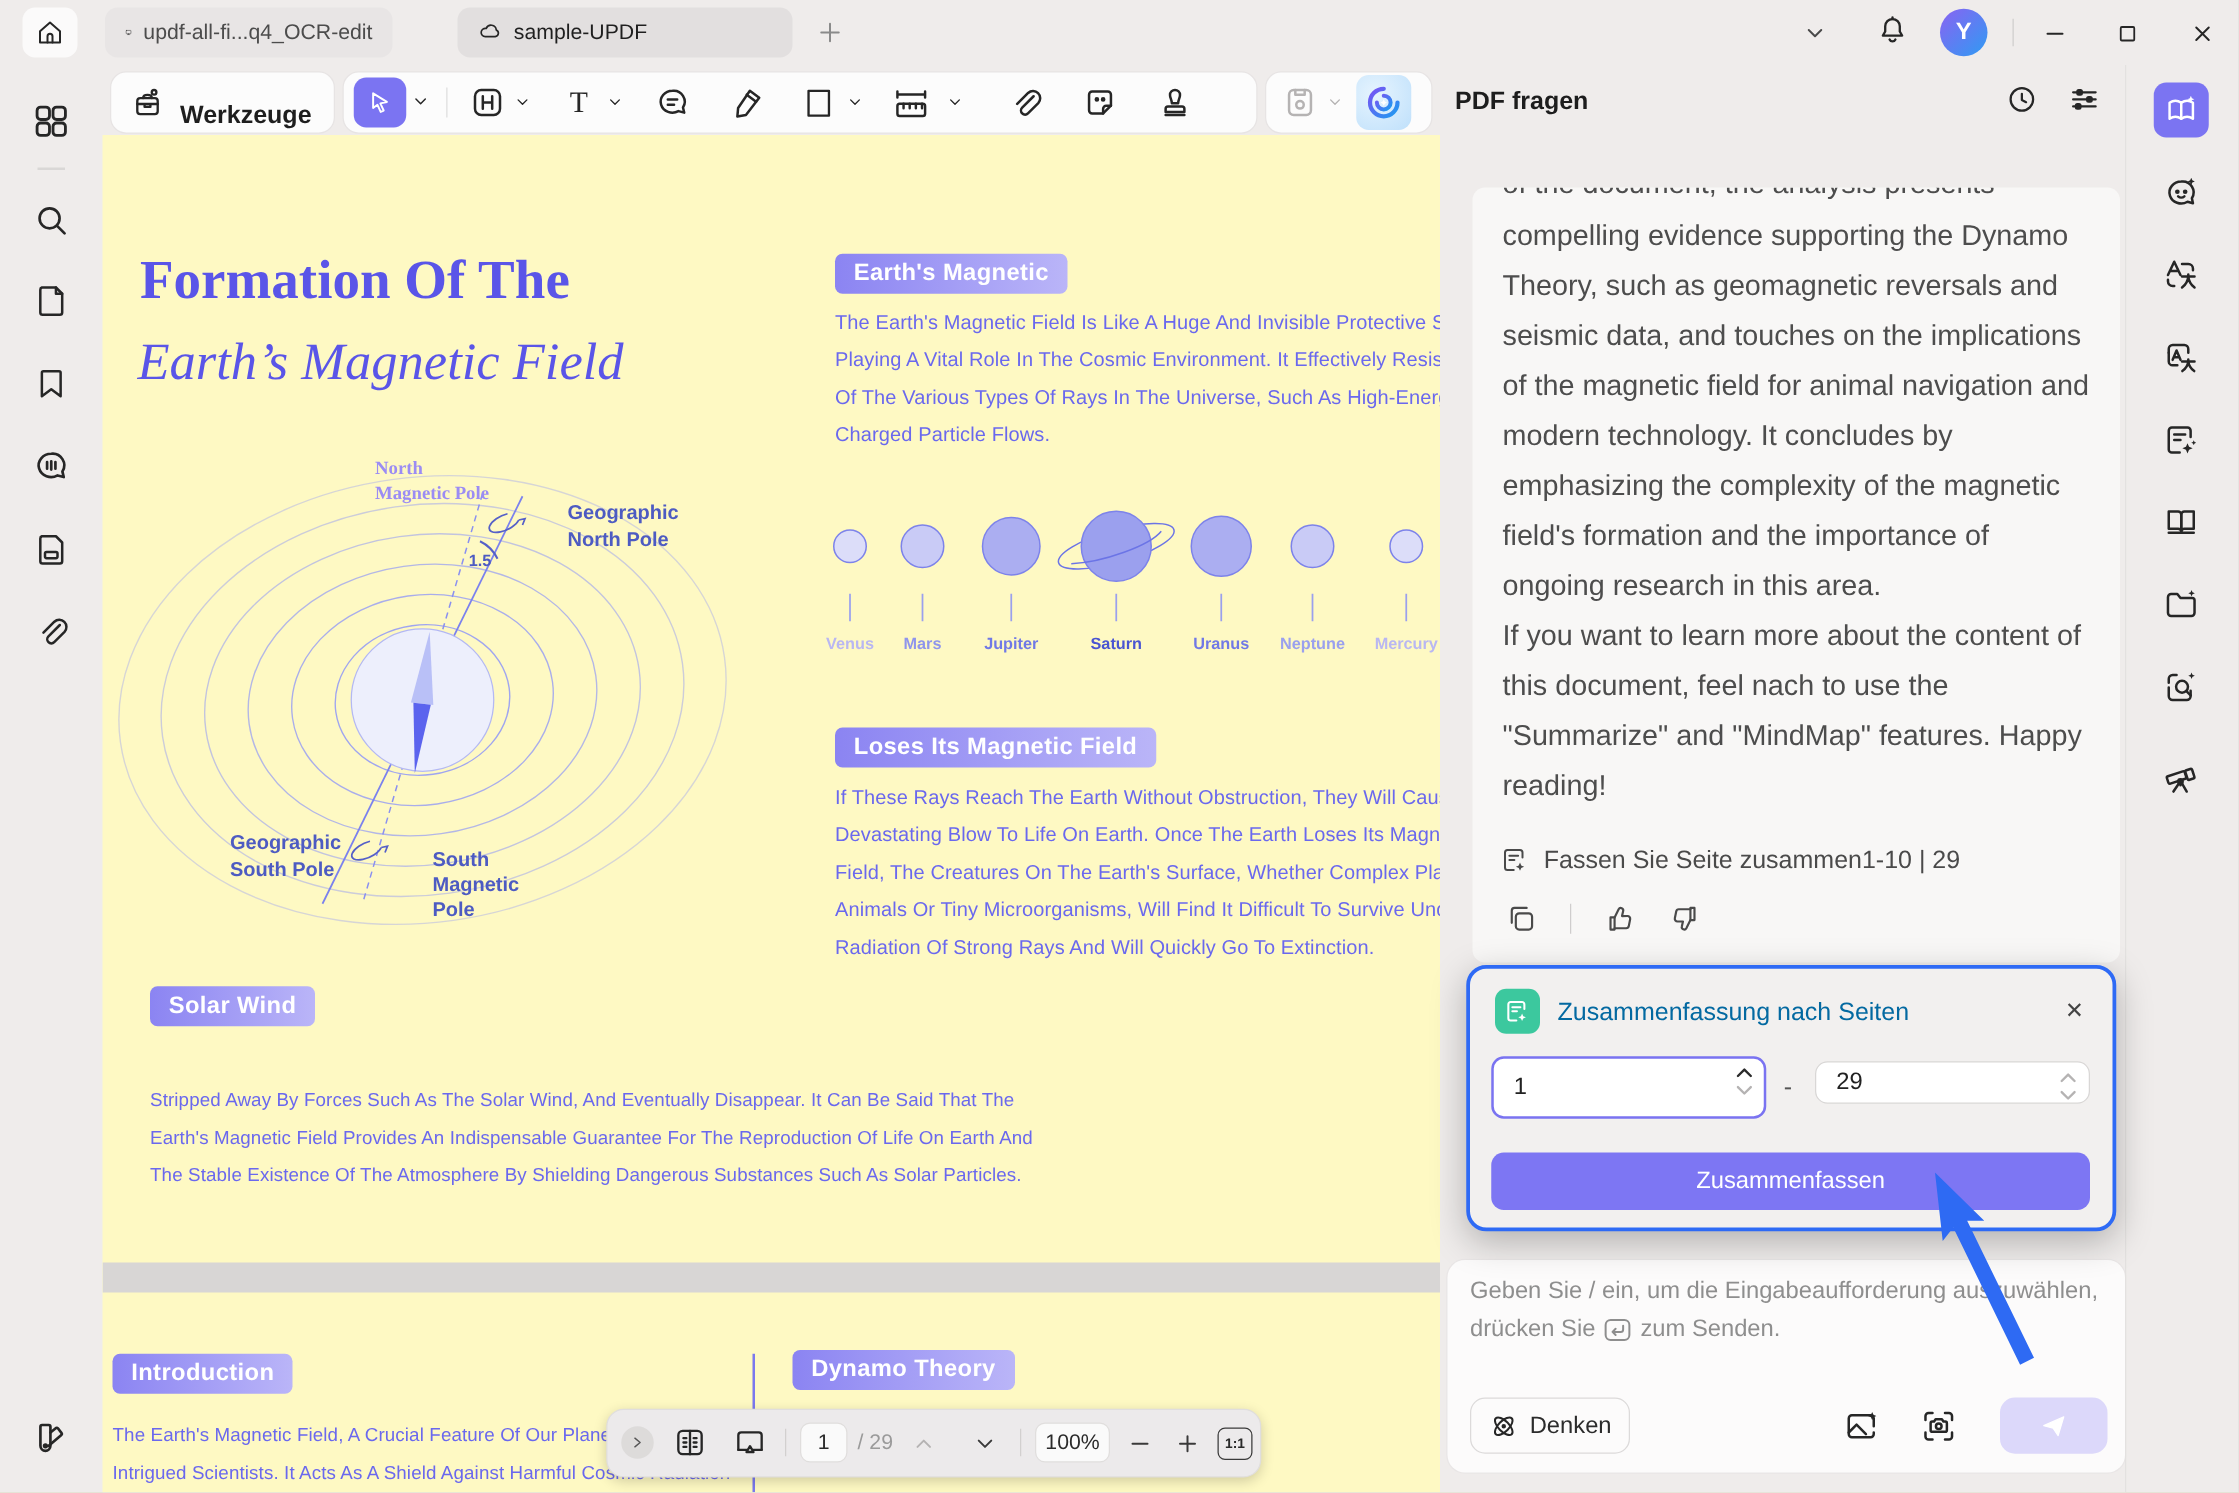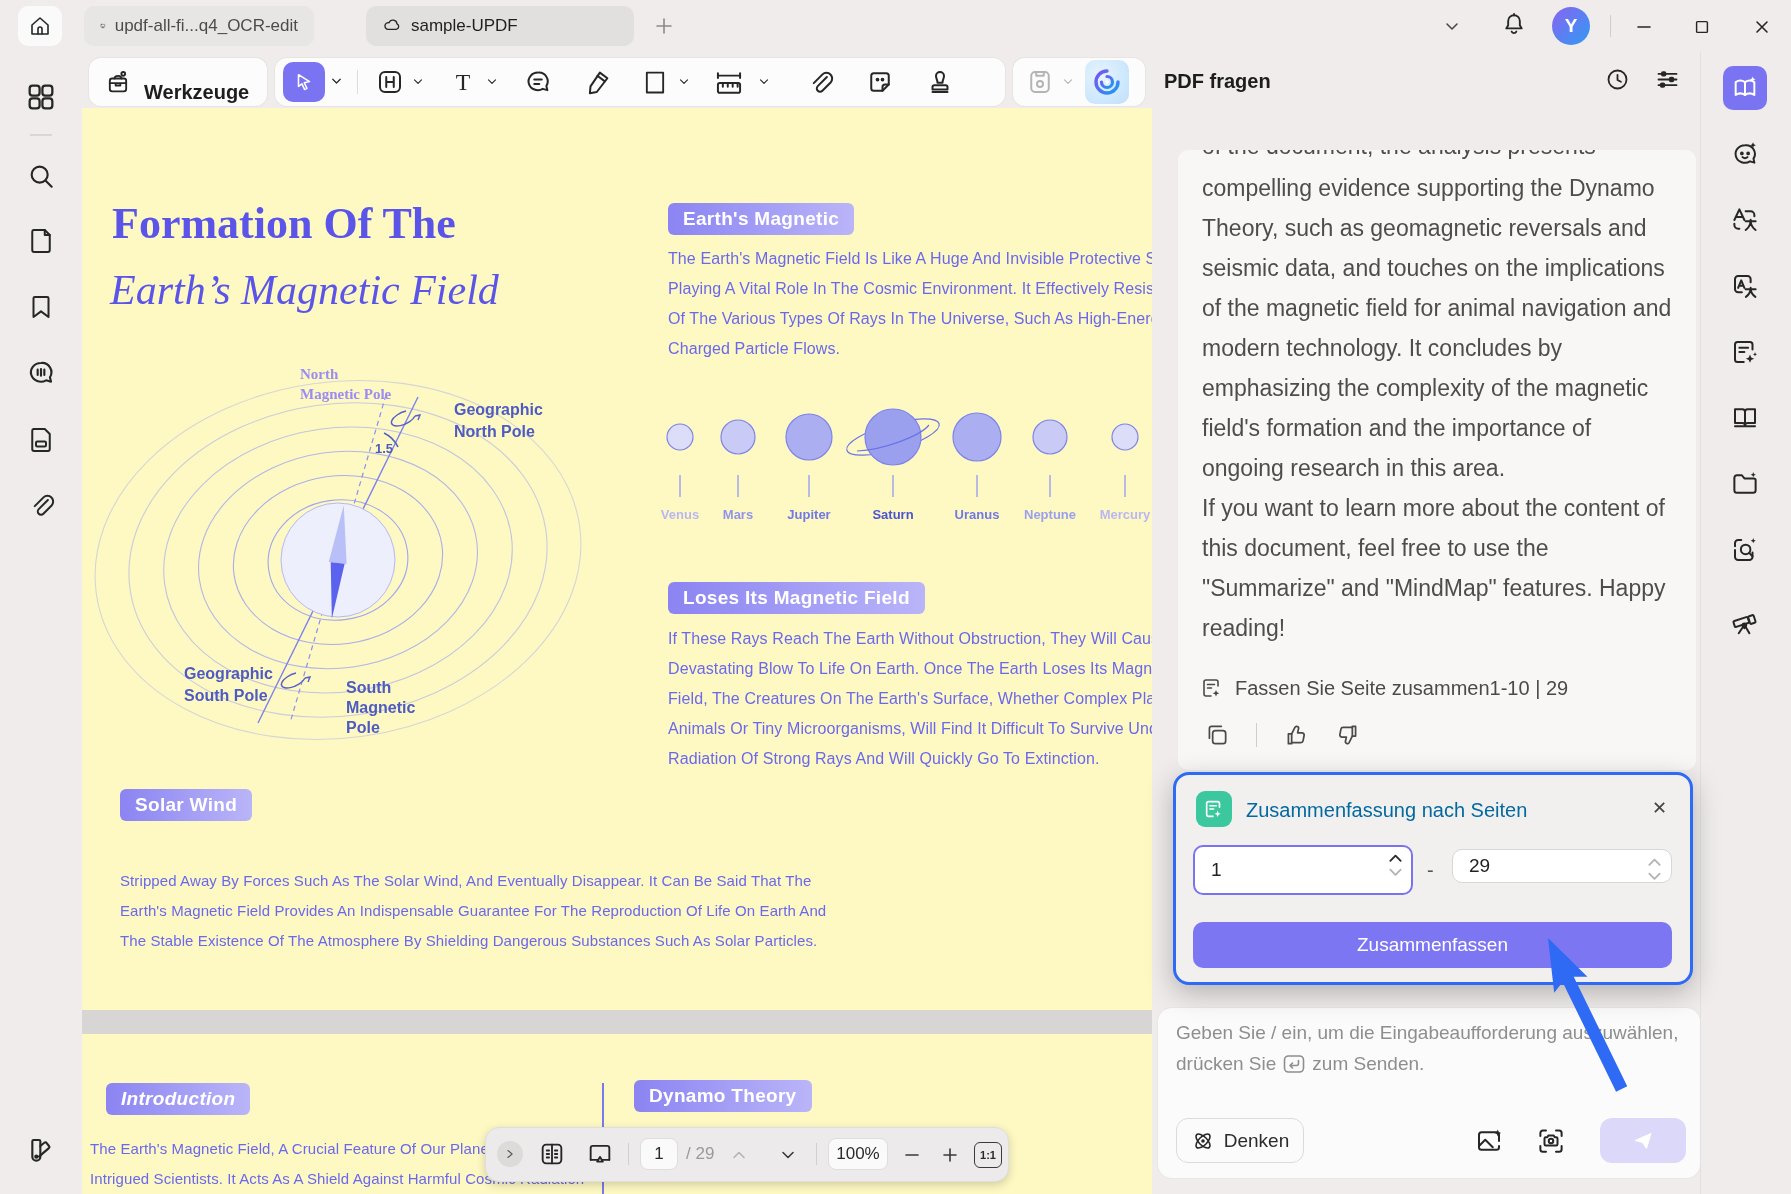--- a/index.html
+++ b/index.html
@@ -352,21 +352,21 @@
     <div class="abs pline" style="left:586px;top:552px;">Devastating Blow To Life On Earth. Once The Earth Loses Its Magnetic</div>
     <div class="abs pline" style="left:586px;top:582px;">Field, The Creatures On The Earth's Surface, Whether Complex Plants And</div>
     <div class="abs pline" style="left:586px;top:612px;">Animals Or Tiny Microorganisms, Will Find It Difficult To Survive Under The</div>
     <div class="abs pline" style="left:586px;top:642px;">Radiation Of Strong Rays And Will Quickly Go To Extinction.</div>
 
     <span class="badge abs" style="left:38px;top:681px;">Solar Wind</span>
     <div class="abs pline" style="left:38px;top:764px;font-size:15px;">Stripped Away By Forces Such As The Solar Wind, And Eventually Disappear. It Can Be Said That The</div>
     <div class="abs pline" style="left:38px;top:794px;font-size:15px;">Earth's Magnetic Field Provides An Indispensable Guarantee For The Reproduction Of Life On Earth And</div>
     <div class="abs pline" style="left:38px;top:824px;font-size:15px;">The Stable Existence Of The Atmosphere By Shielding Dangerous Substances Such As Solar Particles.</div>
 
-    <span class="badge abs" style="left:24px;top:975px;font-style:italic;">Introduction</span>
+    <span class="badge abs" style="left:8px;top:975px;">Introduction</span>
     <div class="abs" style="left:520px;top:975px;width:2px;height:111px;background:#7b79ee;"></div>
     <span class="badge abs" style="left:552px;top:972px;">Dynamo Theory</span>
     <div class="abs pline" style="left:8px;top:1032px;font-size:15px;">The Earth's Magnetic Field, A Crucial Feature Of Our Planet, Has</div>
     <div class="abs pline" style="left:8px;top:1062px;font-size:15px;">Intrigued Scientists. It Acts As A Shield Against Harmful Cosmic Radiation</div>
 
     <div class="abs" style="left:403px;top:1019px;width:522px;height:53px;background:#eceaeb;border:1px solid #e0dedd;border-radius:14px;box-shadow:0 3px 10px rgba(0,0,0,.18);">
       <div class="abs" style="left:11px;top:13px;width:26px;height:26px;border-radius:50%;background:#dddbda;display:flex;align-items:center;justify-content:center;">
         <svg class="i" width="14" height="14" viewBox="0 0 20 20">
             <path d="M7 5 l6 5 -6 5" stroke="#555"></path>
           </svg>
@@ -428,21 +428,21 @@
           <rect x="14" y="10.4" width="3.2" height="3.2" rx="1" fill="#262626"></rect>
           <rect x="6" y="15.4" width="3.2" height="3.2" rx="1" fill="#262626"></rect>
         </svg>
     </div>
 
     <div class="abs" style="left:26px;top:98px;width:518px;height:620px;background:#f8f7f6;border-radius:10px;overflow:hidden;">
       <div style="height:16px;overflow:hidden;margin:0 24px;">
         <div class="chat-txt" style="transform:translateY(-24px);">of the document, the analysis presents</div>
       </div>
       <div class="chat-txt" style="margin:2px 24px 0 24px;width:472px;">compelling evidence supporting the Dynamo Theory, such as geomagnetic reversals and seismic data, and touches on the implications of the magnetic field for animal navigation and modern technology. It concludes by emphasizing the complexity of the magnetic field's formation and the importance of ongoing research in this area.</div>
-      <div class="chat-txt" style="margin:0 24px;width:472px;">If you want to learn more about the content of this document, feel free to use the "Summarize" and "MindMap" features. Happy reading!</div>
+      <div class="chat-txt" style="margin:0 24px;width:472px;">If you want to learn more about the content of this document, feel nach to use the "Summarize" and "MindMap" features. Happy reading!</div>
       <div style="display:flex;align-items:center;gap:11px;margin:28px 24px 0 22px;">
         <svg class="i" width="24" height="24" viewBox="0 0 24 24" style="stroke:#4a4a4a;">
             <path d="M18 10 V6 a2 2 0 0 0-2-2 H6 a2 2 0 0 0-2 2 v12 a2 2 0 0 0 2 2 h5"></path>
             <path d="M7.5 8.5 h7 M7.5 12 h4"></path>
             <path d="M16 14 l1 2.3 2.3 1 -2.3 1 -1 2.3 -1-2.3 -2.3-1 2.3-1 Z" fill="#4a4a4a" stroke="none"></path>
           </svg>
         <span style="font-size:20px;color:#4a4a4a;">Fassen Sie Seite zusammen1-10 | 29</span>
       </div>
       <div style="display:flex;align-items:center;gap:26px;margin:22px 24px 0 26px;">
         <svg class="i" width="26" height="26" viewBox="0 0 24 24" style="stroke:#4a4a4a;">

